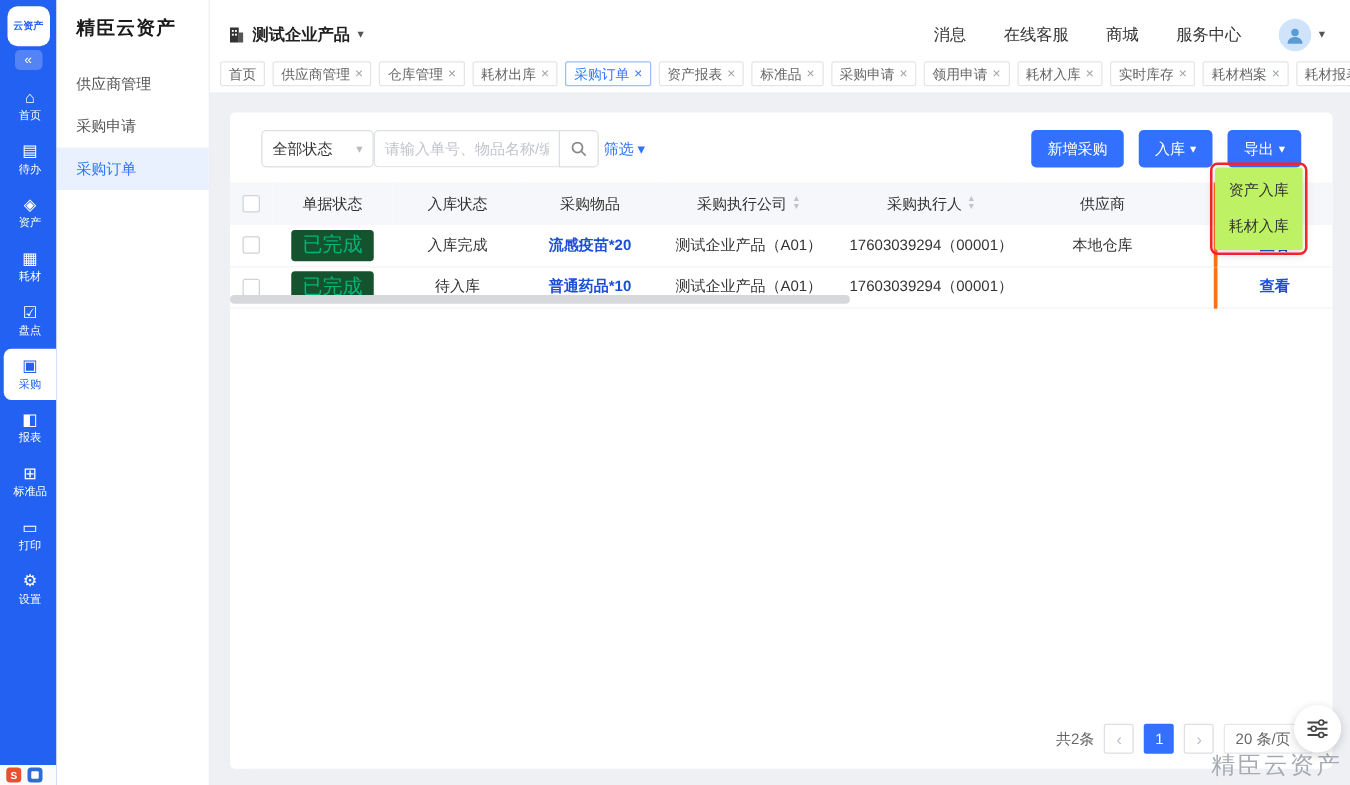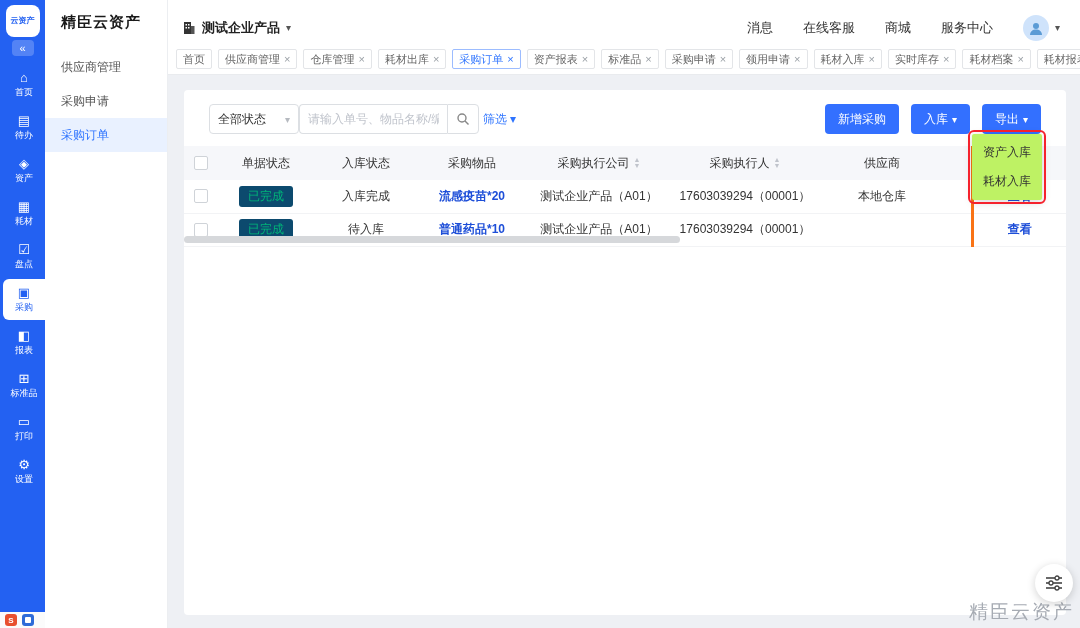--- a/index.html
+++ b/index.html
@@ -56,21 +56,21 @@
   
   .inbound-menu { position:absolute; left:788px; top:44px; background:#bef264; border-radius:2px; box-shadow:0 2px 10px rgba(0,0,0,.16); padding:4px 0; z-index:20; outline:2px solid #f5222d; outline-offset:2px; }
   .menu-item { font-size:12px; color:#333; padding:6px 11px; white-space:nowrap; cursor:pointer; }
 
   
   table { width:100%; border-collapse:collapse; font-size:12px; table-layout:fixed; }
   thead th { background:#f6f7fa; height:34px; font-weight:normal; color:#333; text-align:center; }
   tbody td { height:33px; border-bottom:1px solid #f2f3f5; text-align:center; color:#333; overflow:hidden; white-space:nowrap; }
   .col-action-h, .col-action { border-left:3px solid #f97316; }
   .checkbox { width:14px; height:14px; border:1px solid #cfd3d8; border-radius:2px; background:#fff; margin:0 auto; cursor:pointer; }
-  .badge { display:inline-block; background:#0c4a6e; color:#00b578; font-size:12px; padding:2px 9px; border-radius:3px; }
+  .badge { display:inline-block; background:#14532d; color:#00b578; font-size:16px; padding:2px 9px; border-radius:3px; }
   .link { color:#1d4ed8; cursor:pointer;font-weight:bold; }
   .sort { display:inline-flex; flex-direction:column; margin-left:4px; vertical-align:middle; line-height:6px; }
   .sort span { font-size:7px; color:#c0c4cc; }
   .gear { color:#3370ff; font-size:13px; margin-left:6px; cursor:pointer; }
 
   .hscroll { position:absolute; left:0; top:146px; width:496px; height:7px; background:#d6d8db; border-radius:4px; cursor:grab; }
 
   
   .pagination { position:absolute; right:16px; bottom:12px; display:flex; align-items:center; gap:8px; font-size:12px; color:#666; }
   .pg-btn { width:24px; height:24px; border:1px solid #dcdfe3; border-radius:2px; background:#fff; color:#b9bec4; display:flex; align-items:center; justify-content:center; font-size:13px; cursor:pointer; }
@@ -326,20 +326,30 @@
         <td>17603039294（00001）</td>
         <td></td>
         <td></td>
         <td class="col-action"><span class="link">查看</span></td>
       </tr>
     </tbody>
   </table>
 
   <div class="hscroll"></div>
 
+  <div class="pagination">
+    <span>共2条</span>
+    <span class="pg-btn">‹</span>
+    <span class="pg-current">1</span>
+    <span class="pg-btn">›</span>
+    <span class="pg-size">
+      <span>20 条/页</span>
+      <span class="caret">▾</span>
+    </span>
+  </div>
 </div>
 
 <div class="fab">
   <svg width="18" height="16" viewBox="0 0 18 16">
     <line x1="1" y1="3" x2="17" y2="3" stroke="#444" stroke-width="1.6"></line>
       <circle cx="12" cy="3" r="2" fill="#fff" stroke="#444" stroke-width="1.3"></circle>
     <line x1="1" y1="8" x2="17" y2="8" stroke="#444" stroke-width="1.6"></line>
       <circle cx="6" cy="8" r="2" fill="#fff" stroke="#444" stroke-width="1.3"></circle>
     <line x1="1" y1="13" x2="17" y2="13" stroke="#444" stroke-width="1.6"></line>
       <circle cx="12" cy="13" r="2" fill="#fff" stroke="#444" stroke-width="1.3"></circle>

